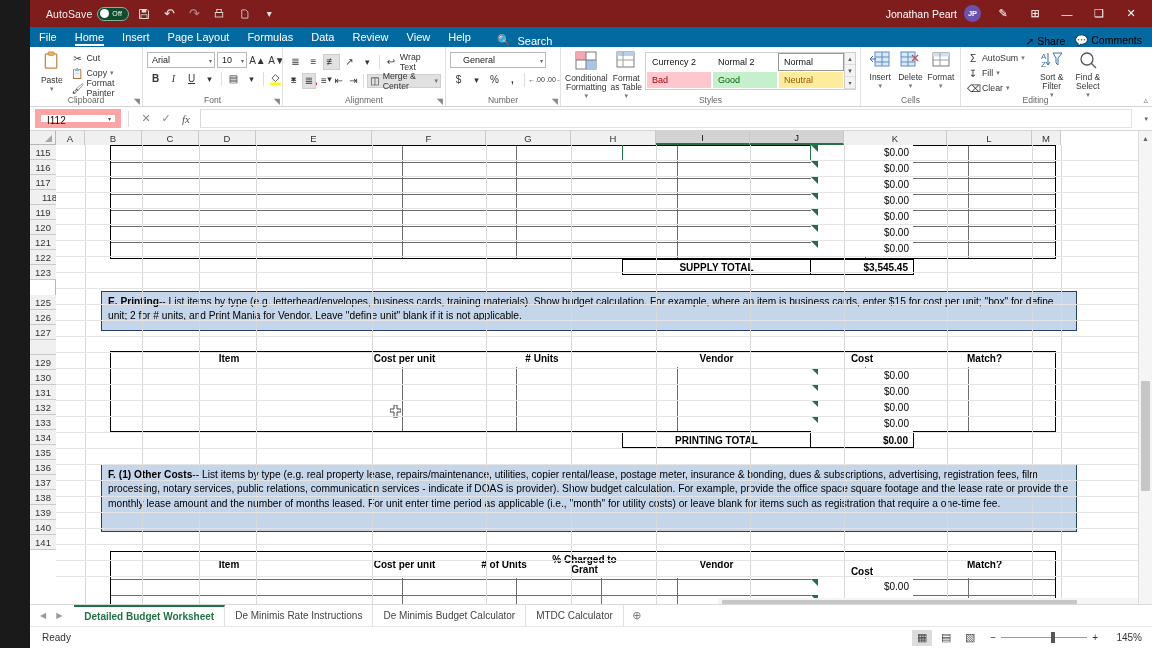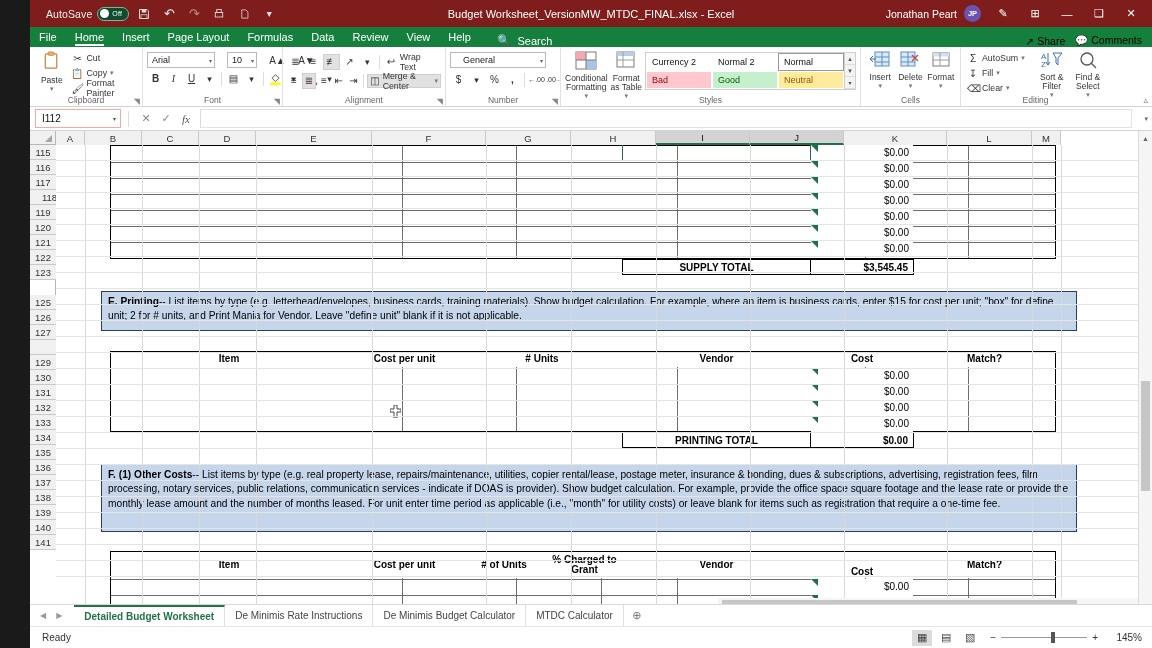--- a/index.html
+++ b/index.html
@@ -46,21 +46,21 @@
     font-weight: bold; margin-right: 5px;
   }
   .win-btn {
     width: 30px; height: 27px; display: flex; align-items: center; justify-content: center;
     color: #fff; font-size: 11px;
   }
 
   
   .tabstrip {
     position: absolute; left: 30px; top: 27px; width: 1122px; height: 20px;
-    background: #15803d; display: flex; align-items: flex-end;
+    background: #0369a1; display: flex; align-items: flex-end;
   }
   .rtab {
     height: 20px; padding: 0 9px; font-size: 11px; color: #fff;
     display: flex; align-items: center; position: relative;
   }
   .rtab.active { color: #fff; }
   .rtab.active::after {
     content: ''; position: absolute; left: 9px; right: 9px; bottom: 1px;
     height: 2px; background: #fff;
   }
@@ -86,21 +86,21 @@
     display: flex; flex-direction: column; align-items: center; justify-content: flex-start;
     width: 40px; padding-top: 2px; font-size: 8.5px; color: #333; text-align: center; line-height: 1.05;
   }
   .bigbtn .gl { font-size: 17px; line-height: 19px; }
   .smallrow { display: flex; flex-direction: column; justify-content: flex-start; gap: 1px; padding-top: 2px; }
   .smallitem { display: flex; align-items: center; gap: 3px; font-size: 8.8px; color: #333; height: 14px; padding: 0 2px; }
   .smallitem .gl { font-size: 10px; width: 12px; text-align: center; }
   .cb { font-size: 7px; color: #777; }
 
   
-  .fontrow1 { display: flex; align-items: center; gap: 12px; height: 16px; margin-top: 3px; }
+  .fontrow1 { display: flex; align-items: center; gap: 2px; height: 16px; margin-top: 3px; }
   .combo {
     border: 1px solid #b9b9b9; background: #fff; height: 16px; font-size: 9px;
     display: flex; align-items: center; padding: 0 2px 0 4px; color: #222;
   }
   .combo .ar { margin-left: auto; font-size: 6px; color: #666; padding-left: 5px; }
   .iconbtn {
     width: 17px; height: 16px; display: flex; align-items: center; justify-content: center;
     font-size: 10px; color: #333;
   }
   .iconbtn.sm { font-size: 9px; }
@@ -134,22 +134,22 @@
   }
 
   .collapse-ribbon { position: absolute; right: 4px; bottom: 1px; font-size: 9px; color: #777; }
 
   
   .fbar {
     position: absolute; left: 30px; top: 107px; width: 1122px; height: 24px;
     background: #fff; border-bottom: 1px solid #d4d4d4; display: flex; align-items: center;
   }
   .namebox {
-    width: 86px; height: 19px; margin-left: 5px; border: 1px solid #fca5a5; background: #fff;
-    display: flex; align-items: center; font-size: 10px; padding-left: 6px; color: #111;
+    width: 86px; height: 19px; margin-left: 5px; border: 6px solid #fca5a5; background: #fff;
+    display: flex; font-size: 10px; padding-left: 6px; color: #111;
   }
   .namebox .ar { margin-left: auto; font-size: 6px; color: #555; padding-right: 4px; }
   .fb-sep { width: 1px; height: 16px; background: #dcdcdc; margin: 0 7px; }
   .fb-btn { width: 20px; text-align: center; font-size: 11px; color: #888; }
   .fb-btn.fx { font-style: italic; font-family: "Liberation Serif", serif; color: #555; }
   .fb-input {
     flex: 1; height: 19px; border: 1px solid #e3e3e3; border-left: 1px solid #d9d9d9;
     background: #fff; margin-right: 20px; margin-left: 4px; font-size: 10px;
     padding-left: 5px; display: flex; align-items: center;
   }
@@ -292,21 +292,20 @@
             <rect x="5" y="2" width="6" height="4" fill="none" stroke="currentColor" stroke-width="1.1"></rect>
           </svg>
       </span>
       <span class="qat-icon">
         <svg width="11" height="12" viewBox="0 0 16 16">
             <path d="M4 2h6l3 3v9H4z" fill="none" stroke="currentColor" stroke-width="1.1"></path>
           </svg>
       </span>
       <span class="qat-icon" style="font-size:10px">▾</span>
     </div>
-    <div class="tb-title">Budget Worksheet_VersionMW_MTDC_FINAL.xlsx  -  Excel</div>
     <div class="tb-right">
       <span class="user-name">Jonathan Peart</span>
       <span class="avatar">JP</span>
       <span class="win-btn">✎</span>
       <span class="win-btn">⊞</span>
       <span class="win-btn">—</span>
       <span class="win-btn">❑</span>
       <span class="win-btn close">✕</span>
     </div>
   </div>

